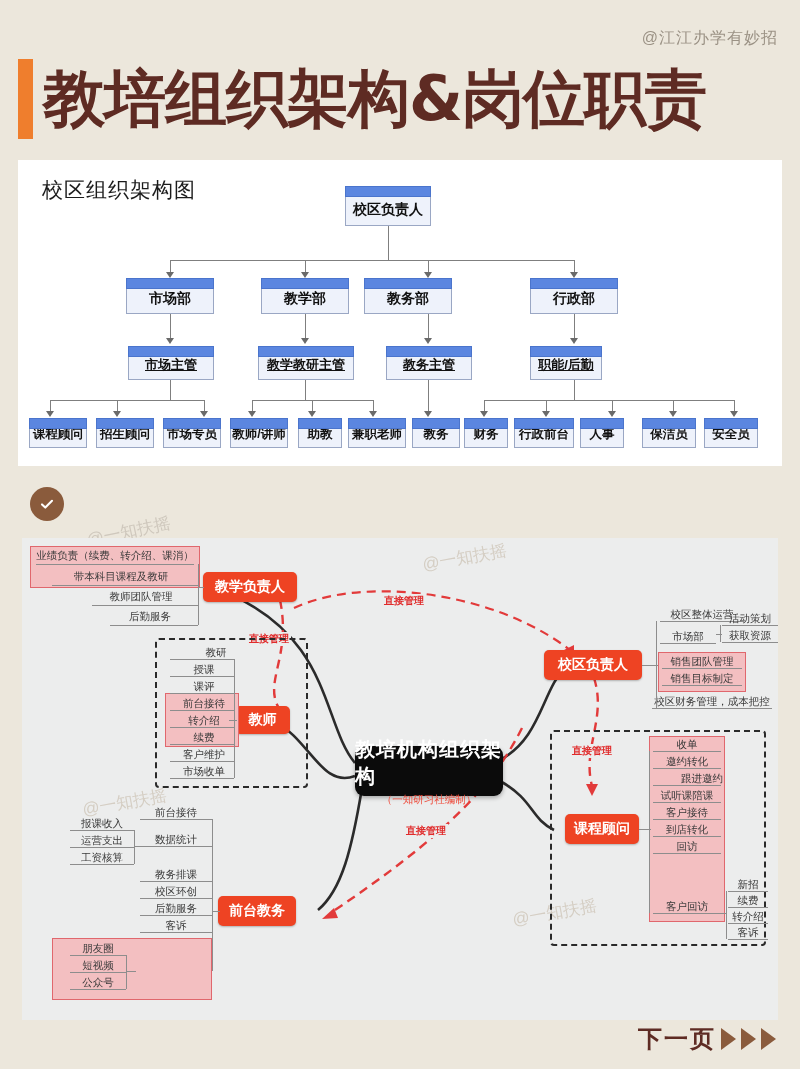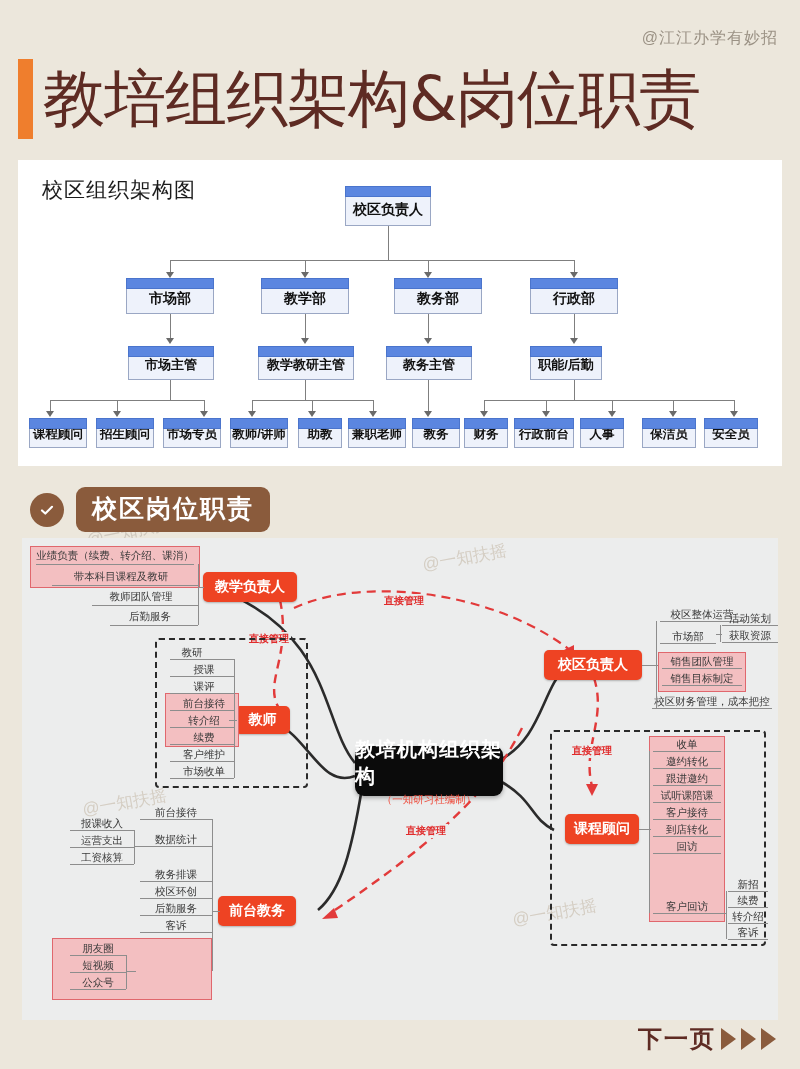--- a/index.html
+++ b/index.html
@@ -16,21 +16,21 @@
     font-size:16px;color:#9b9285;letter-spacing:1px;
   }
   .title-wrap{
     position:absolute;top:55px;left:18px;right:14px;height:88px;
     display:flex;align-items:center;
   }
   .title-bar{
     width:15px;height:80px;background:#ef7e2d;flex:0 0 auto;margin-right:10px;
   }
   .title-text{
-    font-size:62px;line-height:1;font-weight:normal;color:#5e2b23;
+    font-size:62px;line-height:1;font-weight:bold;color:#5e2b23;
     letter-spacing:-1px;white-space:nowrap;
     font-family:"DejaVu Sans","Liberation Sans",sans-serif;
   }
   
   .orgpanel{
     position:absolute;left:18px;top:160px;width:764px;height:306px;
     background:#ffffff;
   }
   .orgpanel .section-label{
     position:absolute;left:24px;top:16px;font-size:21px;color:#1b1b1b;
@@ -47,21 +47,21 @@
     font-weight:bold;white-space:nowrap;
     display:flex;align-items:flex-end;justify-content:center;
   }
   .node .cap{
     position:absolute;left:-1px;right:-1px;top:-1px;height:9px;
     background:#5b86e0;border:1px solid #4a74cc;
   }
   .node span.lbl{display:block;width:100%;}
   .n-l1{height:40px;font-size:14px;padding-bottom:6px;}
   .n-l2{height:36px;font-size:14px;padding-bottom:5px;}
-  .n-l3{height:34px;font-size:13px;padding-bottom:5px;}
+  .n-l3{height:34px;font-size:13px;padding-bottom:5px;text-decoration:underline;}
   .n-l4{height:30px;font-size:12.5px;padding-bottom:4px;}
   .link{position:absolute;background:#7f7f7f;}
   .link.h{height:1px;}
   .link.v{width:1px;}
   .arrow{
     position:absolute;width:0;height:0;
     border-left:4px solid transparent;border-right:4px solid transparent;
     border-top:6px solid #6a6a6a;
   }
   
@@ -159,21 +159,21 @@
   <div class="arrow" style="left:552px;top:112px;"></div>
 
   <div class="node n-l2" style="left:108px;top:118px;width:88px;">
     <div class="cap"></div>
       <span class="lbl">市场部</span>
   </div>
   <div class="node n-l2" style="left:243px;top:118px;width:88px;justify-content:center;">
     <div class="cap"></div>
       <span class="lbl">教学部</span>
   </div>
-  <div class="node n-l2" style="left:376px;top:118px;width:88px;">
+  <div class="node n-l2" style="left:346px;top:118px;width:88px;">
     <div class="cap"></div>
       <span class="lbl">教务部</span>
   </div>
   <div class="node n-l2" style="left:512px;top:118px;width:88px;">
     <div class="cap"></div>
       <span class="lbl">行政部</span>
   </div>
 
   <div class="link v" style="left:152px;top:154px;height:28px;"></div>
   <div class="link v" style="left:287px;top:154px;height:28px;"></div>
@@ -284,21 +284,20 @@
       <span class="lbl">安全员</span>
     </div>
 </div>
 
 <div class="duty-head">
   <div class="check-circle">
     <svg width="18" height="18" viewBox="0 0 18 18" aria-hidden="true">
       <path d="M4 9.4 L7.3 12.6 L14 5.8" fill="none" stroke="#ffffff" stroke-width="2.1" stroke-linecap="round" stroke-linejoin="round"></path>
     </svg>
   </div>
-  <div class="duty-pill">校区岗位职责</div>
 </div>
 
 <div class="mindmap">
 
   <div class="wm" style="left:60px;top:253px;">@一知扶摇</div>
   <div class="wm" style="left:400px;top:8px;">@一知扶摇</div>
   <div class="wm" style="left:490px;top:363px;">@一知扶摇</div>
 
   <svg class="mm" width="756" height="482" style="left:0;top:0;">
 
@@ -348,21 +347,21 @@
   <div class="leaf" style="left:80px;top:72px;width:96px;">后勤服务</div>
   <div class="ul" style="left:88px;top:87px;width:88px;"></div>
   <div class="vl" style="left:176px;top:26px;height:61px;"></div>
   <div class="ul" style="left:176px;top:49px;width:6px;"></div>
 
   <div class="dashbox" style="left:133px;top:100px;width:153px;height:150px;"></div>
   <div class="redbox" style="left:213px;top:168px;width:55px;height:28px;">
     <span>教师</span>
   </div>
   <div class="pink" style="left:143px;top:155px;width:74px;height:54px;"></div>
-  <div class="leaf" style="left:136px;top:108px;width:68px;">教研</div>
+  <div class="leaf" style="left:160px;top:108px;width:68px;">教研</div>
   <div class="ul" style="left:148px;top:121px;width:64px;"></div>
   <div class="leaf" style="left:148px;top:125px;width:68px;">授课</div>
   <div class="ul" style="left:148px;top:138px;width:64px;"></div>
   <div class="leaf" style="left:148px;top:142px;width:68px;">课评</div>
   <div class="ul" style="left:148px;top:155px;width:64px;"></div>
   <div class="leaf" style="left:148px;top:159px;width:68px;">前台接待</div>
   <div class="ul" style="left:148px;top:172px;width:64px;"></div>
   <div class="leaf" style="left:148px;top:176px;width:68px;">转介绍</div>
   <div class="ul" style="left:148px;top:189px;width:64px;"></div>
   <div class="leaf" style="left:148px;top:193px;width:68px;">续费</div>
@@ -400,21 +399,21 @@
 
   <div class="dashbox" style="left:528px;top:192px;width:216px;height:216px;"></div>
   <div class="redbox" style="left:543px;top:276px;width:74px;height:30px;">
     <span>课程顾问</span>
   </div>
   <div class="pink" style="left:627px;top:198px;width:76px;height:186px;"></div>
   <div class="leaf" style="left:629px;top:200px;width:72px;">收单</div>
   <div class="ul" style="left:631px;top:213px;width:68px;"></div>
   <div class="leaf" style="left:629px;top:217px;width:72px;">邀约转化</div>
   <div class="ul" style="left:631px;top:230px;width:68px;"></div>
-  <div class="leaf" style="left:629px;top:234px;width:72px;">跟进邀约</div>
+  <div class="leaf" style="left:629px;top:234px;width:72px;text-align:right;">跟进邀约</div>
   <div class="ul" style="left:631px;top:247px;width:68px;"></div>
   <div class="leaf" style="left:625px;top:251px;width:80px;">试听课陪课</div>
   <div class="ul" style="left:631px;top:264px;width:68px;"></div>
   <div class="leaf" style="left:629px;top:268px;width:72px;">客户接待</div>
   <div class="ul" style="left:631px;top:281px;width:68px;"></div>
   <div class="leaf" style="left:629px;top:285px;width:72px;">到店转化</div>
   <div class="ul" style="left:631px;top:298px;width:68px;"></div>
   <div class="leaf" style="left:629px;top:302px;width:72px;">回访</div>
   <div class="ul" style="left:631px;top:315px;width:68px;"></div>
   <div class="leaf" style="left:629px;top:362px;width:72px;">客户回访</div>

